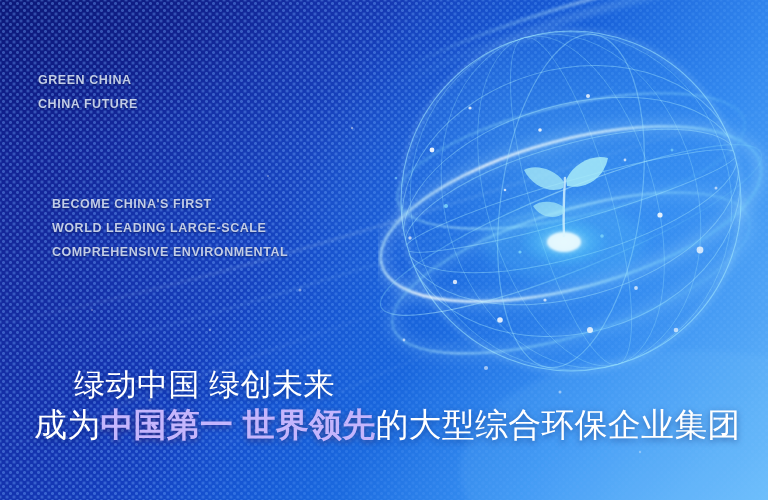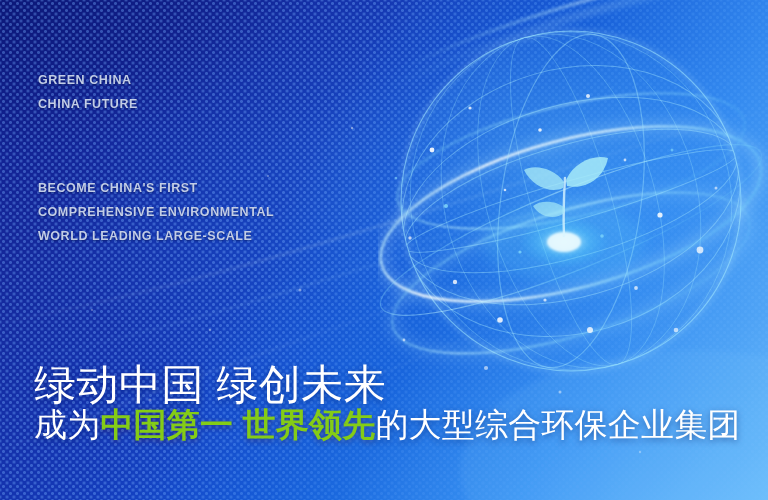--- a/index.html
+++ b/index.html
@@ -59,42 +59,42 @@
   
   #globe-wrap{position:absolute;left:378px;top:18px;width:390px;height:380px;}
   #globe-wrap svg{display:block;width:100%;height:100%;}
 
   
   #bg-streaks{opacity:.9;}
 
   
   .en-block{position:absolute;left:38px;}
   #en-tagline{top:68px;}
-  #en-statement{top:176px;}
+  #en-statement{top:192px;margin-left:14px;}
   .en-line{
     color:#c2cde6;
     font-size:12.5px;
     font-weight:bold;
     letter-spacing:.55px;
     line-height:24px;
     white-space:nowrap;
     text-shadow:0 1px 2px rgba(6,16,70,.55);
   }
 
   #cn-block{position:absolute;left:34px;top:365px;}
   .cn-line{
     white-space:nowrap;
     color:#ffffff;
     font-weight:400;
     line-height:40px;
     text-shadow:0 2px 6px rgba(6,25,95,.5);
   }
-  #cn-line-1{font-size:42px;letter-spacing:.5px;}
+  #cn-line-1{font-size:31px;letter-spacing:.5px;margin-left:40px;}
   #cn-line-2{font-size:33px;letter-spacing:.2px;}
-  .cn-hl{color:#84cc16;font-weight:bold;text-shadow:0 2px 6px rgba(90,0,10,.35);}
+  .cn-hl{color:#c4b5fd;font-weight:bold;text-shadow:0 2px 6px rgba(90,0,10,.35);}
 </style>
 </head>
 <body>
 
 <div id="banner">
 
   <div class="layer" id="bg-base"></div>
   <div class="layer" id="bg-darkcorner"></div>
   <div class="layer" id="bg-dots"></div>
   <div class="layer" id="bg-dotfade"></div>
@@ -273,22 +273,22 @@
     </svg>
   </div>
 
   <div class="en-block" id="en-tagline">
     <div class="en-line">GREEN CHINA</div>
     <div class="en-line">CHINA FUTURE</div>
   </div>
 
   <div class="en-block" id="en-statement">
     <div class="en-line">BECOME CHINA'S FIRST</div>
+    <div class="en-line">WORLD LEADING LARGE-SCALE</div>
     <div class="en-line">COMPREHENSIVE ENVIRONMENTAL</div>
-    <div class="en-line">WORLD LEADING LARGE-SCALE</div>
   </div>
 
   <div id="cn-block">
     <div class="cn-line" id="cn-line-1">绿动中国 绿创未来</div>
     <div class="cn-line" id="cn-line-2">
       <span>成为</span><span class="cn-hl">中国第一 世界领先</span><span>的大型综合环保企业集团</span>
     </div>
   </div>
 
 </div>

